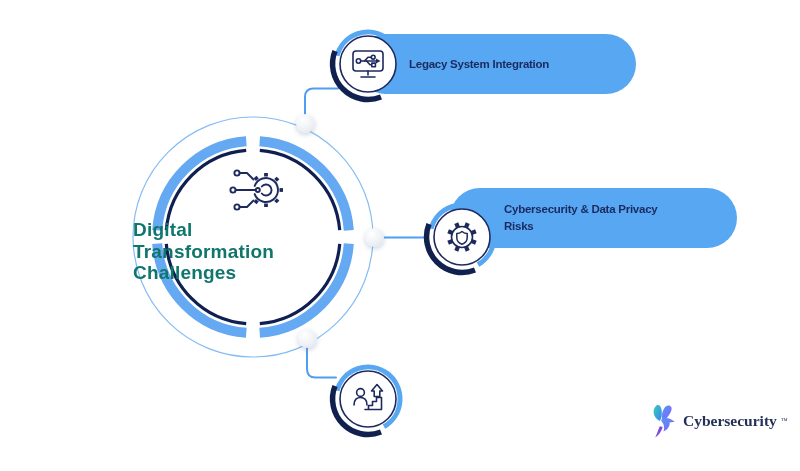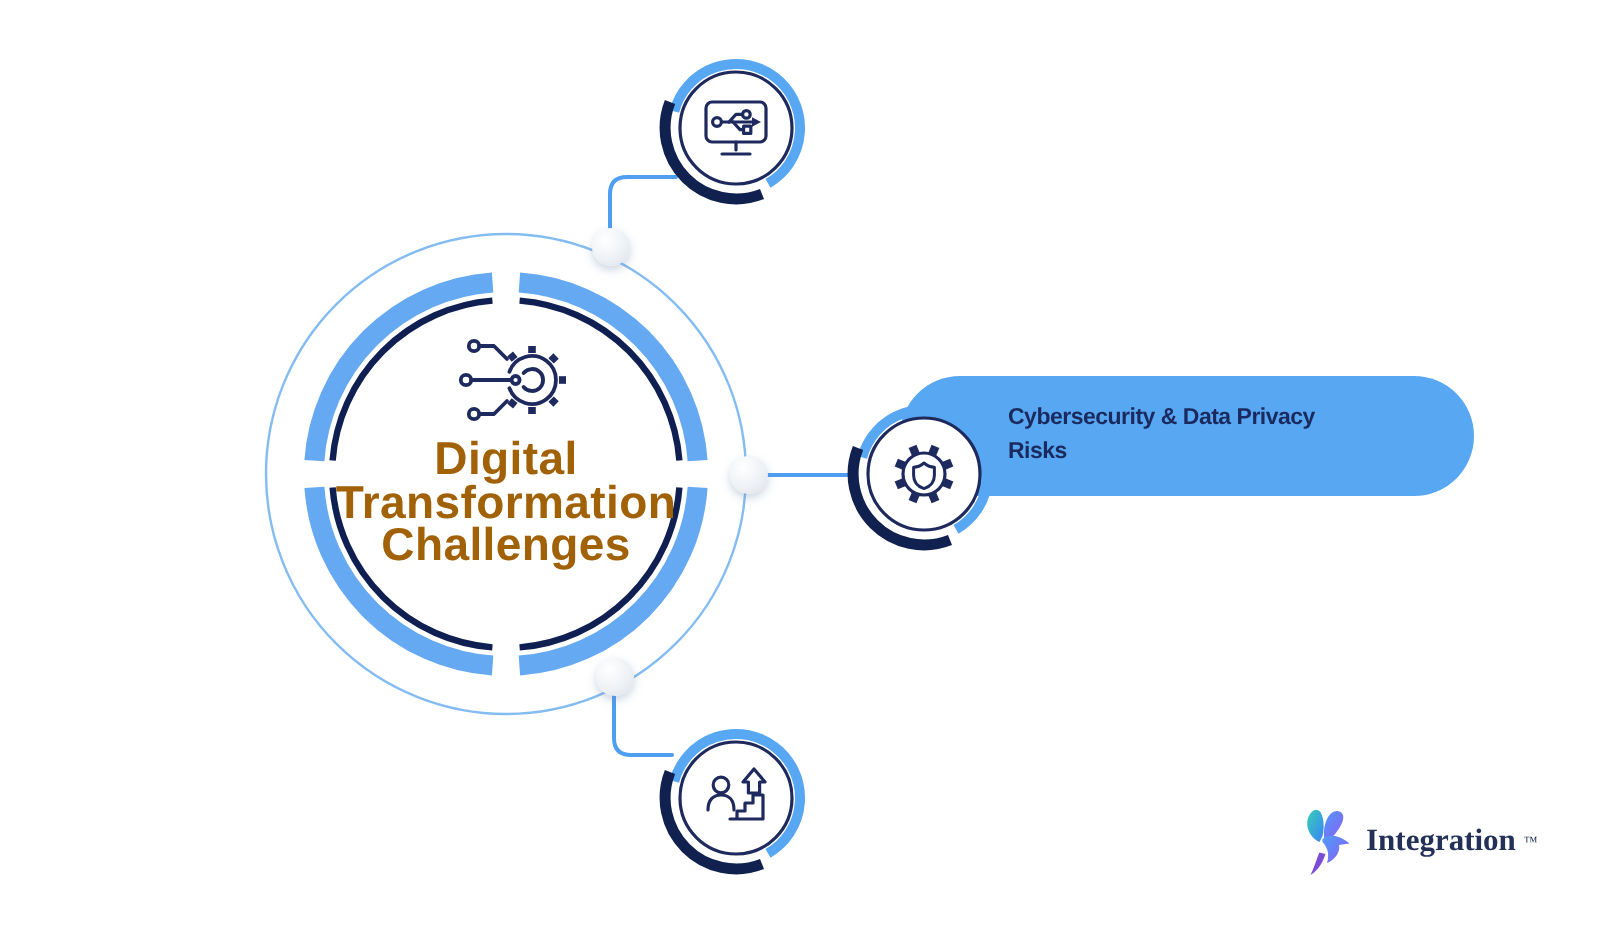--- a/index.html
+++ b/index.html
@@ -9,21 +9,21 @@
   .art{position:absolute;left:0;top:0;z-index:0;}
   .node{position:absolute;z-index:3;width:19px;height:19px;border-radius:50%;
         background:radial-gradient(circle at 35% 30%, #ffffff 0%, #eef1f5 55%, #dce2e9 100%);
         box-shadow:0 2px 5px rgba(110,135,170,.35);}
   .pill{position:absolute;z-index:1;background:#57a7f3;border-radius:31px;
         display:flex;align-items:center;color:#1b2a5e;font-weight:bold;
         font-size:11.5px;line-height:17px;letter-spacing:-0.25px;}
   .pill-label{white-space:pre;}
   .deco{position:absolute;z-index:2;width:90px;height:90px;}
   .center-title{position:absolute;z-index:2;left:133px;top:219px;width:240px;
-        text-align:center;color:#a16207;font-weight:bold;font-size:23px;
+        text-align:left;color:#0f766e;font-weight:bold;font-size:19px;
         line-height:21.5px;letter-spacing:.2px;white-space:pre;}
   .center-icon{position:absolute;z-index:2;left:224px;top:165px;}
   .logo{position:absolute;z-index:2;left:650px;top:402px;display:flex;align-items:center;gap:3px;}
   .logo-text{font-family:"Liberation Serif",serif;font-weight:600;font-size:15.5px;color:#233058;}
   .logo-tm{font-family:"Liberation Serif",serif;font-size:7px;color:#233058;
         vertical-align:super;margin-left:1px;}
   .ic{stroke:#1e2a5e;fill:none;stroke-width:1.6;stroke-linecap:round;stroke-linejoin:round;}
 </style>
 </head>
 <body>
@@ -52,20 +52,23 @@
       <path d="M305 123 V97 Q305 88.5 313.5 88.5 H338"></path>
       <path d="M374 237.5 H424"></path>
       <path d="M307 338 V369 Q307 377.5 315.5 377.5 H336"></path>
     </g>
   </svg>
 
   <div class="node" style="left:295.5px;top:113.5px"></div>
   <div class="node" style="left:364.5px;top:228px"></div>
   <div class="node" style="left:297.5px;top:328.5px"></div>
 
+  <div class="pill" style="left:356px;top:34px;width:227px;height:60px;padding-left:53px;">
+    <span class="pill-label">Legacy System Integration</span>
+  </div>
   <div class="pill" style="left:450px;top:188px;width:233px;height:60px;padding-left:54px;">
     <span class="pill-label">Cybersecurity &amp; Data Privacy
 Risks</span>
   </div>
 
   <svg class="deco" style="left:323px;top:19px" viewBox="0 0 90 90">
     <g transform="translate(45,45)">
       <path d="M-30.9 -8.3 A32 32 0 1 1 16 27.7" fill="none" stroke="#57a7f3" stroke-width="5"></path>
       <path d="M-33 -13 A35.5 35.5 0 0 0 13 33" fill="none" stroke="#10204f" stroke-width="5.5"></path>
       <circle r="28" fill="#ffffff" stroke="#1e2a5e" stroke-width="1.6"></circle>
@@ -156,17 +159,17 @@
         <linearGradient id="gw2" x1="0" y1="0" x2="1" y2="1">
           <stop offset="0" stop-color="#4f9cf7"></stop>
             <stop offset="1" stop-color="#8b5cf6"></stop>
         </linearGradient>
       </defs>
       <path d="M13 24 C4 20 2 8 9 3 C15 0 17 12 15 20 Z" fill="url(#gw1)"></path>
       <path d="M16 21 C15 10 21 1 27 4 C32 7 26 17 19 23 Z" fill="url(#gw2)"></path>
       <path d="M15 22 C20 18 27 20 33 25 L26 26 C27 31 23 36 18 38 C20 32 18 27 15 24 Z" fill="url(#gw2)"></path>
       <path d="M17 32 C15 38 12 43 7 46 C10 40 11 35 13 31 Z" fill="#7c4dd4"></path>
     </svg>
-    <span class="logo-text">Integration</span>
+    <span class="logo-text">Cybersecurity</span>
       <span class="logo-tm">™</span>
   </div>
 
 </div>
 
 </body></html>

